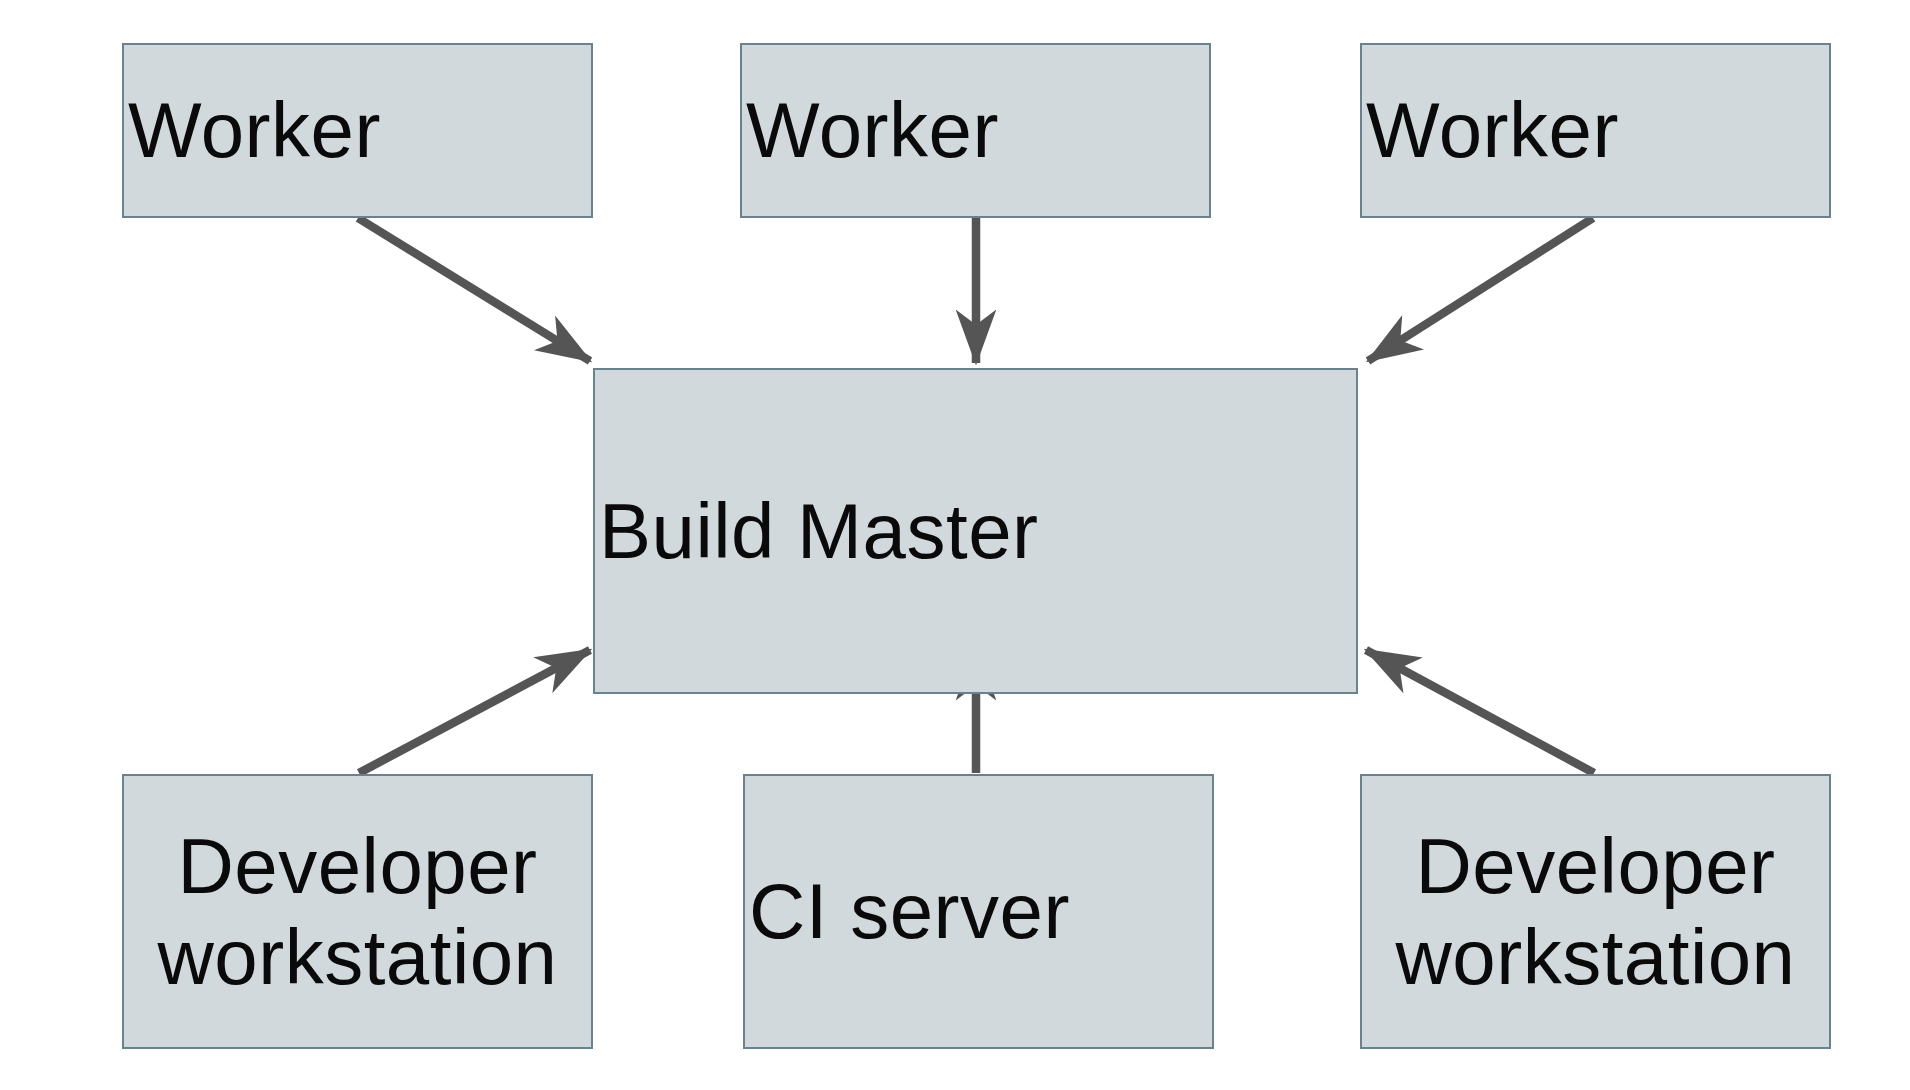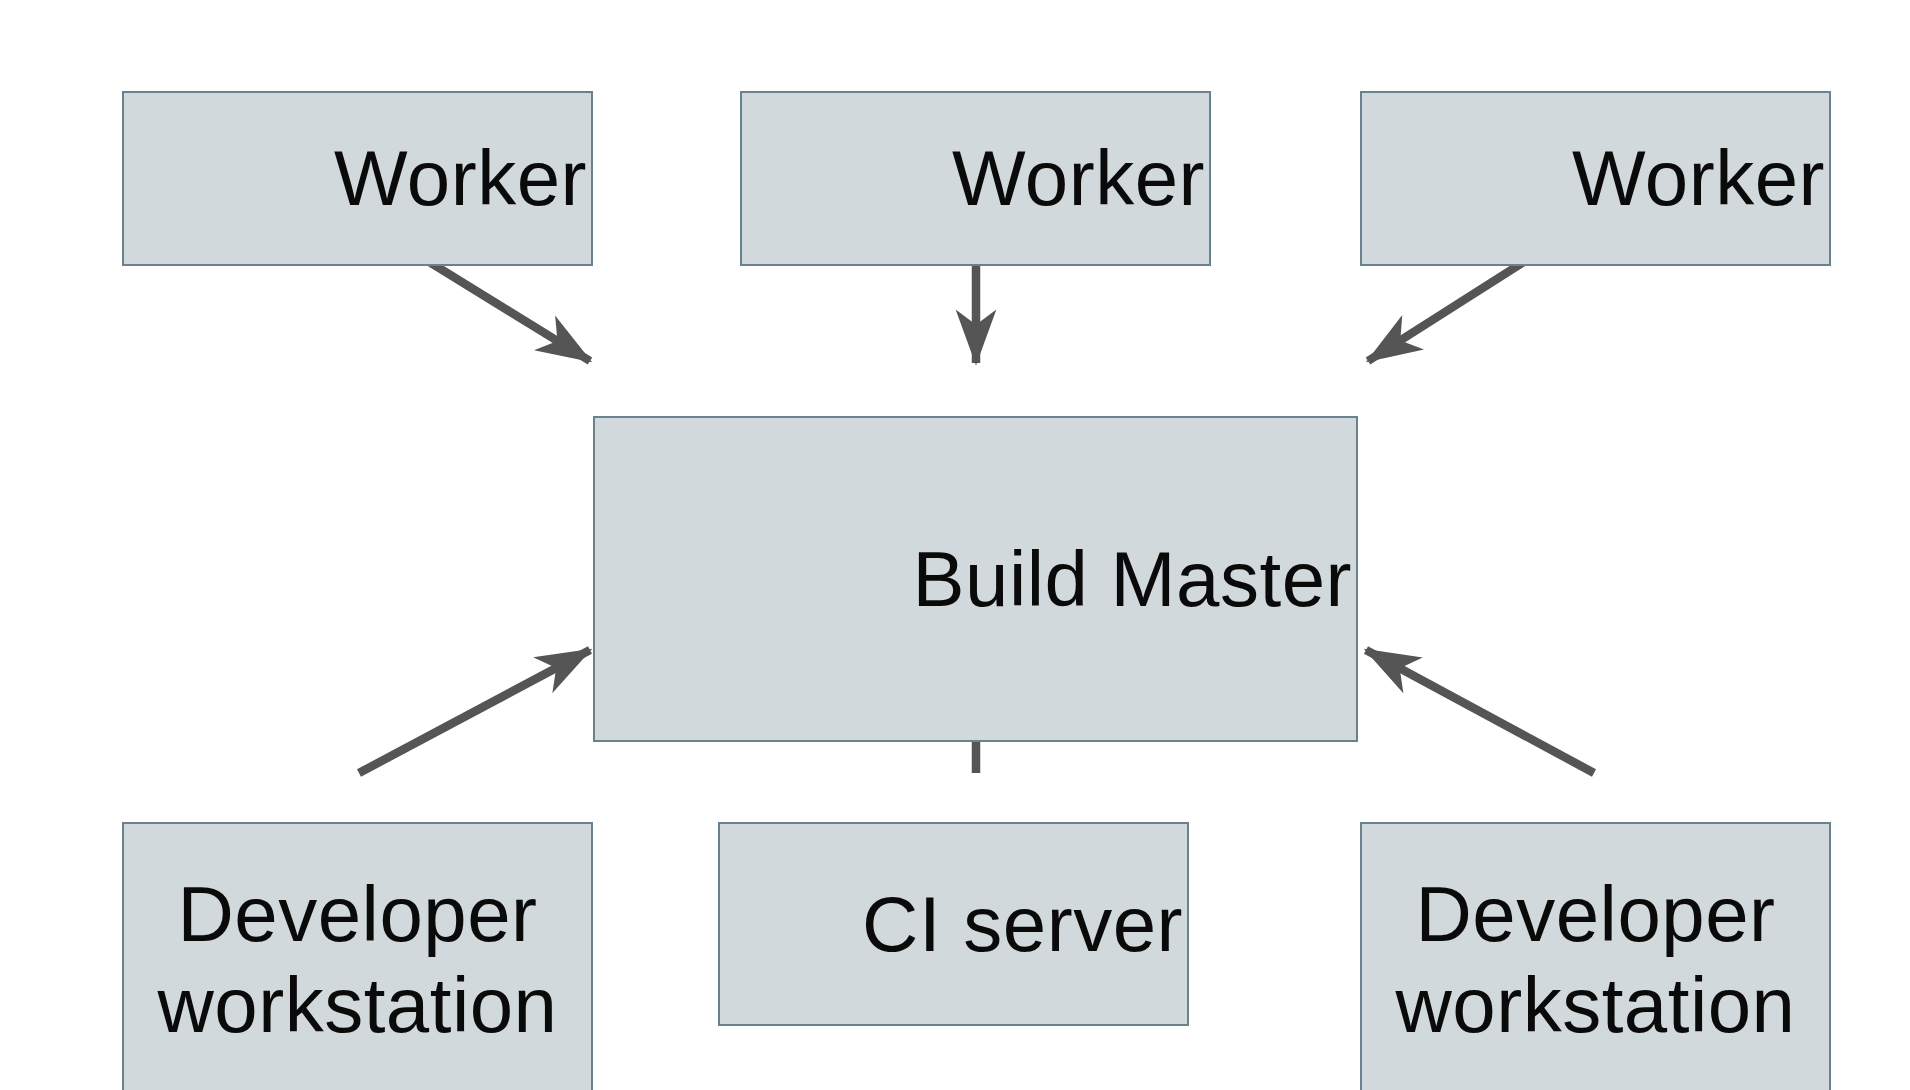--- a/index.html
+++ b/index.html
@@ -23,39 +23,38 @@
     height: 1090px;
     display: block;
   }
   .node {
     position: absolute;
     box-sizing: border-box;
     background: var(--node-fill, #d1d9dc);
     border: 2.5px solid var(--node-border, #69828e);
     display: flex;
     align-items: center;
-    justify-content: flex-end;
+    justify-content: flex-start;
     text-align: center;
-    margin-top: 48px;
   }
   .node-label {
     color: var(--node-text, #0a0a0a);
     font-size: 78px;
     line-height: 1.16;
     letter-spacing: 0.5px;
     white-space: normal;
     padding: 0 4px;
   }
   
   .n-worker-1      { left: 122px;  top: 43px;  width: 471px; height: 175px; }
   .n-worker-2      { left: 740px;  top: 43px;  width: 471px; height: 175px; }
   .n-worker-3      { left: 1360px; top: 43px;  width: 471px; height: 175px; }
   .n-build-master  { left: 593px;  top: 368px; width: 765px; height: 326px; }
   .n-dev-1         { left: 122px;  top: 774px; width: 471px; height: 275px; }
-  .n-ci-server     { left: 718px;  top: 774px; width: 471px; height: 204px; }
+  .n-ci-server     { left: 743px;  top: 774px; width: 471px; height: 275px; }
   .n-dev-2         { left: 1360px; top: 774px; width: 471px; height: 275px; }
 </style>
 </head>
 <body>
 
 <div class="canvas">
 
   <svg class="edges" viewBox="0 0 1910 1090" xmlns="http://www.w3.org/2000/svg" aria-hidden="true">
     <defs>
       <marker id="arrow-head" markerWidth="6.6" markerHeight="4.8" refX="6.3" refY="2.4" orient="auto" markerUnits="strokeWidth">

